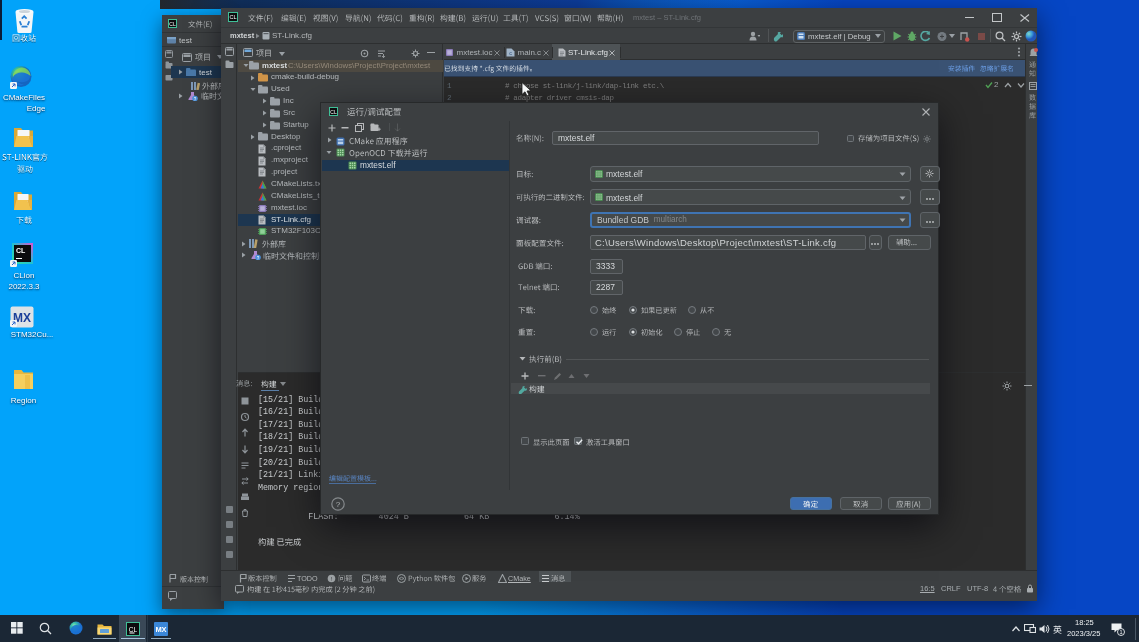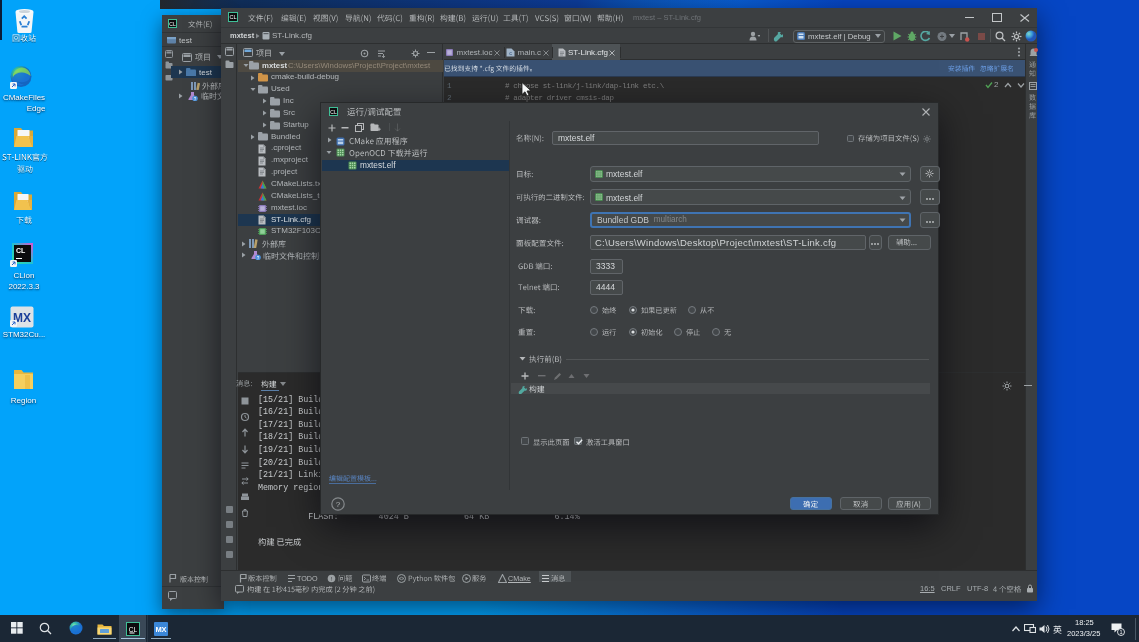--- a/index.html
+++ b/index.html
@@ -307,21 +307,21 @@
 <div style="position:absolute;left:24px;top:272px;transform:translateX(-50%);font:8px 'Liberation Sans',sans-serif;color:#fff;text-shadow:0 1px 2px rgba(0,0,30,.85);line-height:1;white-space:pre">CLion</div>
 <div style="position:absolute;left:24px;top:282.5px;transform:translateX(-50%);font:8px 'Liberation Sans',sans-serif;color:#fff;text-shadow:0 1px 2px rgba(0,0,30,.85);line-height:1;white-space:pre">2022.3.3</div>
 <svg style="position:absolute;left:10px;top:306px;" width="24" height="22" viewBox="0 0 24 22">
     <rect x="0.5" y="0.5" width="23" height="21" rx="2" fill="#dde2e6"></rect>
     <text x="12" y="15.5" font-family="Liberation Sans" font-size="12" font-weight="bold" fill="#1b3f9a" text-anchor="middle">MX</text>
   </svg>
 <svg style="position:absolute;left:10px;top:320px;" width="7" height="7" viewBox="0 0 7 7">
     <rect x="0" y="0" width="7" height="7" rx="1.2" fill="#f2f5f7"></rect>
     <path d="M2 5 L5 2 M5 2 L5 4.4 M5 2 L2.6 2" stroke="#2862c8" stroke-width="1" fill="none"></path>
   </svg>
-<div style="position:absolute;left:24px;top:331px;transform:translateX(-50%);font:8px 'Liberation Sans',sans-serif;color:#fff;text-shadow:0 1px 2px rgba(0,0,30,.85);line-height:1;white-space:pre">STM32Cu...</div>
+<div style="position:absolute;left:32px;top:331px;transform:translateX(-50%);font:8px 'Liberation Sans',sans-serif;color:#fff;text-shadow:0 1px 2px rgba(0,0,30,.85);line-height:1;white-space:pre">STM32Cu...</div>
 <svg style="position:absolute;left:13px;top:365px;" width="21" height="26" viewBox="0 0 21 26">
     <path d="M1 5 L8.5 5 L10.5 7.5 L20 7.5 L20 24 L1 24 Z" fill="#e8b73e"></path>
     <path d="M1 9 L20 9 L20 24 L1 24 Z" fill="#f5cf5e"></path>
     <rect x="12" y="10" width="5" height="14" fill="#eec04a"></rect>
   </svg>
 <div style="position:absolute;left:23.5px;top:397px;transform:translateX(-50%);font:8px 'Liberation Sans',sans-serif;color:#fff;text-shadow:0 1px 2px rgba(0,0,30,.85);line-height:1;white-space:pre">Region</div>
 <div style="position:absolute;left:162px;top:15px;width:62px;height:594px;background:#3c3f41;box-shadow:0 6px 18px rgba(0,0,10,.5)"></div>
 <svg style="position:absolute;left:168px;top:19px;" width="9" height="9" viewBox="0 0 9 9">
     <rect x="0.5" y="0.5" width="8" height="8" fill="#0c0c0e" stroke="#3fbf97" stroke-width="1"></rect>
     <text x="4.5" y="6.5" font-family="Liberation Sans" font-size="5" fill="#fff" text-anchor="middle">CL</text>
@@ -731,21 +731,21 @@
       <rect x="0" y="0" width="4.5" height="2.5" rx="1" fill="#9ba1a7"></rect>
     </svg>
     <div style="position:absolute;left:45px;top:64.74999999999997px;font:8px 'Liberation Sans',sans-serif;color:#b6babd;white-space:pre;line-height:1;">Startup</div>
     <svg style="position:absolute;left:12px;top:77.89999999999998px;" width="5" height="6" viewBox="0 0 5 6">
       <path d="M1 0.5 L4.5 3 L1 5.5 Z" fill="#9aa0a5"></path>
     </svg>
     <svg style="position:absolute;left:20px;top:76.39999999999998px;" width="10" height="9" viewBox="0 0 10 9">
       <rect x="0" y="1.5" width="10" height="7" rx="1" fill="#9ba1a7"></rect>
       <rect x="0" y="0" width="4.5" height="2.5" rx="1" fill="#9ba1a7"></rect>
     </svg>
-    <div style="position:absolute;left:33px;top:76.59999999999997px;font:8px 'Liberation Sans',sans-serif;color:#b6babd;white-space:pre;line-height:1;">Bundled</div>
+    <div style="position:absolute;left:33px;top:76.59999999999997px;font:8px 'Liberation Sans',sans-serif;color:#b6babd;white-space:pre;line-height:1;">Desktop</div>
     <svg style="position:absolute;left:20px;top:87.74999999999997px;" width="8" height="10" viewBox="0 0 8 10">
       <path d="M0.5 0.5 L5.5 0.5 L7.5 2.5 L7.5 9.5 L0.5 9.5 Z" fill="#b8bcc0"></path>
       <path d="M5.5 0.5 L5.5 2.5 L7.5 2.5" fill="#8e9296" stroke="#8e9296" stroke-width="0.5"></path>
       <path d="M2 4h4M2 5.5h4M2 7h3" stroke="#6f7478" stroke-width="0.7"></path>
     </svg>
     <div style="position:absolute;left:33px;top:88.44999999999996px;font:8px 'Liberation Sans',sans-serif;color:#b6babd;white-space:pre;line-height:1;">.cproject</div>
     <svg style="position:absolute;left:20px;top:99.59999999999997px;" width="8" height="10" viewBox="0 0 8 10">
       <path d="M0.5 0.5 L5.5 0.5 L7.5 2.5 L7.5 9.5 L0.5 9.5 Z" fill="#b8bcc0"></path>
       <path d="M5.5 0.5 L5.5 2.5 L7.5 2.5" fill="#8e9296" stroke="#8e9296" stroke-width="0.5"></path>
       <path d="M2 4h4M2 5.5h4M2 7h3" stroke="#6f7478" stroke-width="0.7"></path>
@@ -1439,21 +1439,21 @@
         <use href="#g148" x="58"></use>
         <use href="#g99" x="72"></use>
         <use href="#g127" x="102"></use>
         <use href="#g96" x="130"></use>
         <use href="#g93" x="160"></use>
         <use href="#g54" x="210"></use>
         <use href="#g87" x="260"></use>
       </g>
     </svg>
     <div style="position:absolute;left:269px;top:176.5px;width:33px;height:15px;background:#45494a;border:1px solid #616569;border-radius:2px"></div>
-    <div style="position:absolute;left:275px;top:180px;font:8.5px 'Liberation Sans',sans-serif;color:#d6d9db;white-space:pre;line-height:1;">4444</div>
+    <div style="position:absolute;left:275px;top:180px;font:8.5px 'Liberation Sans',sans-serif;color:#d6d9db;white-space:pre;line-height:1;">2287</div>
     <svg style="position:absolute;left:196.5px;top:210.3px;overflow:visible;" width="1" height="1">
       <g fill="#bdbfc1" transform="scale(0.1520)">
         <use href="#g14" x="0"></use>
         <use href="#g15" x="50"></use>
         <use href="#g87" x="100"></use>
       </g>
     </svg>
     <svg style="position:absolute;left:269.20000000000005px;top:202.8px;" width="8" height="8" viewBox="0 0 8 8">
       <circle cx="4" cy="4" r="3.5" fill="#43474a" stroke="#767b7f" stroke-width="1"></circle>
     </svg>

